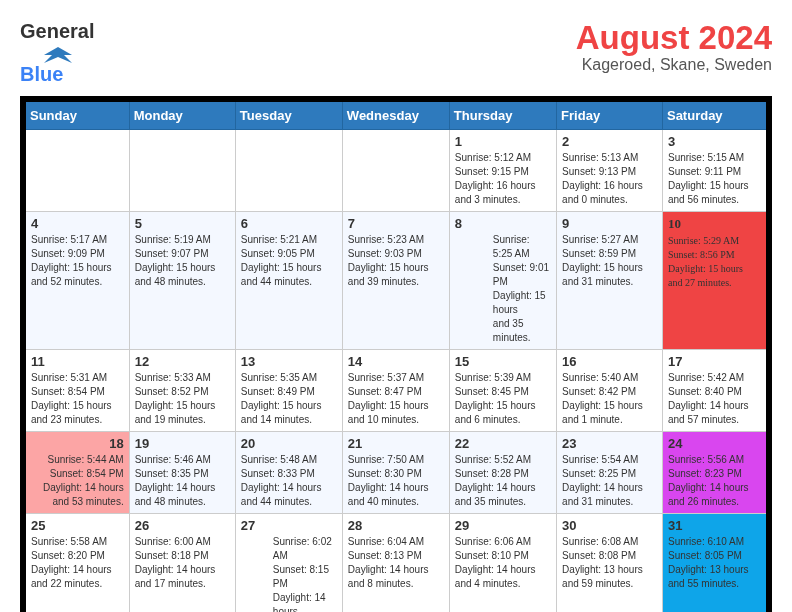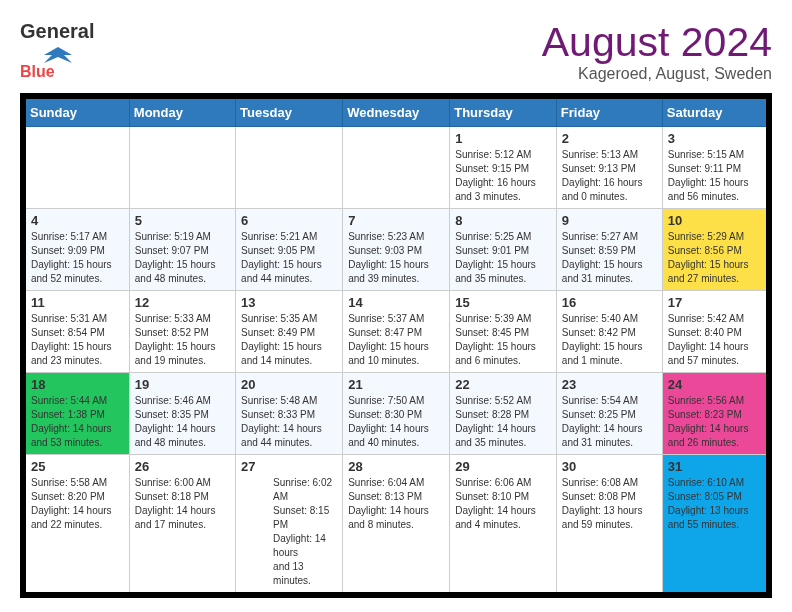--- a/index.html
+++ b/index.html
@@ -24,23 +24,23 @@
     .logo-row {
       display: flex;
       align-items: center;
       gap: 2px;
       flex-direction: column;
     }
     .title-section {
       text-align: right;
     }
     .month-title {
-      font-size: 41px;
-      font-weight: normal;
-      color: #701a75;
+      font-size: 33px;
+      font-weight: bold;
+      color: #ef4444;
       line-height: 1.1;
     }
     .location-title {
       font-size: 16px;
       color: #555;
     }
     .calendar {
       width: 100%;
       border-collapse: collapse;
       border: 6px solid #000000;
@@ -92,25 +92,25 @@
 <body>
 
 <div class="header">
   <div class="logo">
     <div class="logo-row">
       <span style="font-size:20px;font-weight:bold;color:#333;">General</span>
       <svg width="28" height="22" viewBox="0 0 28 22" style="margin-left:2px;">
         <polygon points="14,2 28,10 20,10 28,18 14,12 0,18 8,10 0,10" fill="#2e7abd"></polygon>
       </svg>
     </div>
-    <span style="font-size:16px;font-weight:bold;color:#ef4444;margin-top:-4px;">Blue</span>
+    <span style="font-size:20px;font-weight:bold;color:#3b82f6;margin-top:-4px;">Blue</span>
   </div>
   <div class="title-section">
     <div class="month-title">August 2024</div>
-    <div class="location-title">Kageroed, August, Sweden</div>
+    <div class="location-title">Kageroed, Skane, Sweden</div>
   </div>
 </div>
 
 <table class="calendar">
   <thead>
     <tr>
     <th>Sunday</th>
         <th>Monday</th>
         <th>Tuesday</th>
         <th>Wednesday</th>
@@ -171,33 +171,33 @@
         </td>
         <td style="background-color: rgb(244, 248, 255);">
           <span class="day-number">7</span>
           <div class="day-info" style="white-space: pre-line;">Sunrise: 5:23 AM
 Sunset: 9:03 PM
 Daylight: 15 hours
 and 39 minutes.</div>
         </td>
         <td style="background-color: rgb(244, 248, 255);">
           <span class="day-number">8</span>
-          <div class="day-info" style="white-space: pre-line;">Sunrise: 5:25 AM
+          <div class="day-info" style="white-space: pre-line; margin-left: 38px;">Sunrise: 5:25 AM
 Sunset: 9:01 PM
 Daylight: 15 hours
 and 35 minutes.</div>
         </td>
         <td style="background-color: rgb(244, 248, 255);">
           <span class="day-number">9</span>
           <div class="day-info" style="white-space: pre-line;">Sunrise: 5:27 AM
 Sunset: 8:59 PM
 Daylight: 15 hours
 and 31 minutes.</div>
         </td>
-        <td style="background-color: #fde047;">
+        <td style="background-color: #ef4444; font-family: Liberation Serif, serif;">
           <span class="day-number">10</span>
           <div class="day-info" style="white-space: pre-line;">Sunrise: 5:29 AM
 Sunset: 8:56 PM
 Daylight: 15 hours
 and 27 minutes.</div>
         </td>
       </tr>
       <tr>
         <td style="background-color: rgb(255, 255, 255);">
           <span class="day-number">11</span>
@@ -243,24 +243,24 @@
         </td>
         <td style="background-color: rgb(255, 255, 255);">
           <span class="day-number">17</span>
           <div class="day-info" style="white-space: pre-line;">Sunrise: 5:42 AM
 Sunset: 8:40 PM
 Daylight: 14 hours
 and 57 minutes.</div>
         </td>
       </tr>
       <tr>
-        <td style="background-color: #22c55e;">
+        <td style="background-color: #fca5a5; text-align: right;">
           <span class="day-number">18</span>
           <div class="day-info" style="white-space: pre-line;">Sunrise: 5:44 AM
-Sunset: 1:38 PM
+Sunset: 8:54 PM
 Daylight: 14 hours
 and 53 minutes.</div>
         </td>
         <td style="background-color: rgb(244, 248, 255);">
           <span class="day-number">19</span>
           <div class="day-info" style="white-space: pre-line;">Sunrise: 5:46 AM
 Sunset: 8:35 PM
 Daylight: 14 hours
 and 48 minutes.</div>
         </td>
@@ -285,21 +285,21 @@
 Daylight: 14 hours
 and 35 minutes.</div>
         </td>
         <td style="background-color: rgb(244, 248, 255);">
           <span class="day-number">23</span>
           <div class="day-info" style="white-space: pre-line;">Sunrise: 5:54 AM
 Sunset: 8:25 PM
 Daylight: 14 hours
 and 31 minutes.</div>
         </td>
-        <td style="background-color: #ec4899;">
+        <td style="background-color: #d946ef;">
           <span class="day-number">24</span>
           <div class="day-info" style="white-space: pre-line;">Sunrise: 5:56 AM
 Sunset: 8:23 PM
 Daylight: 14 hours
 and 26 minutes.</div>
         </td>
       </tr>
       <tr>
         <td style="background-color: rgb(255, 255, 255);">
           <span class="day-number">25</span>

